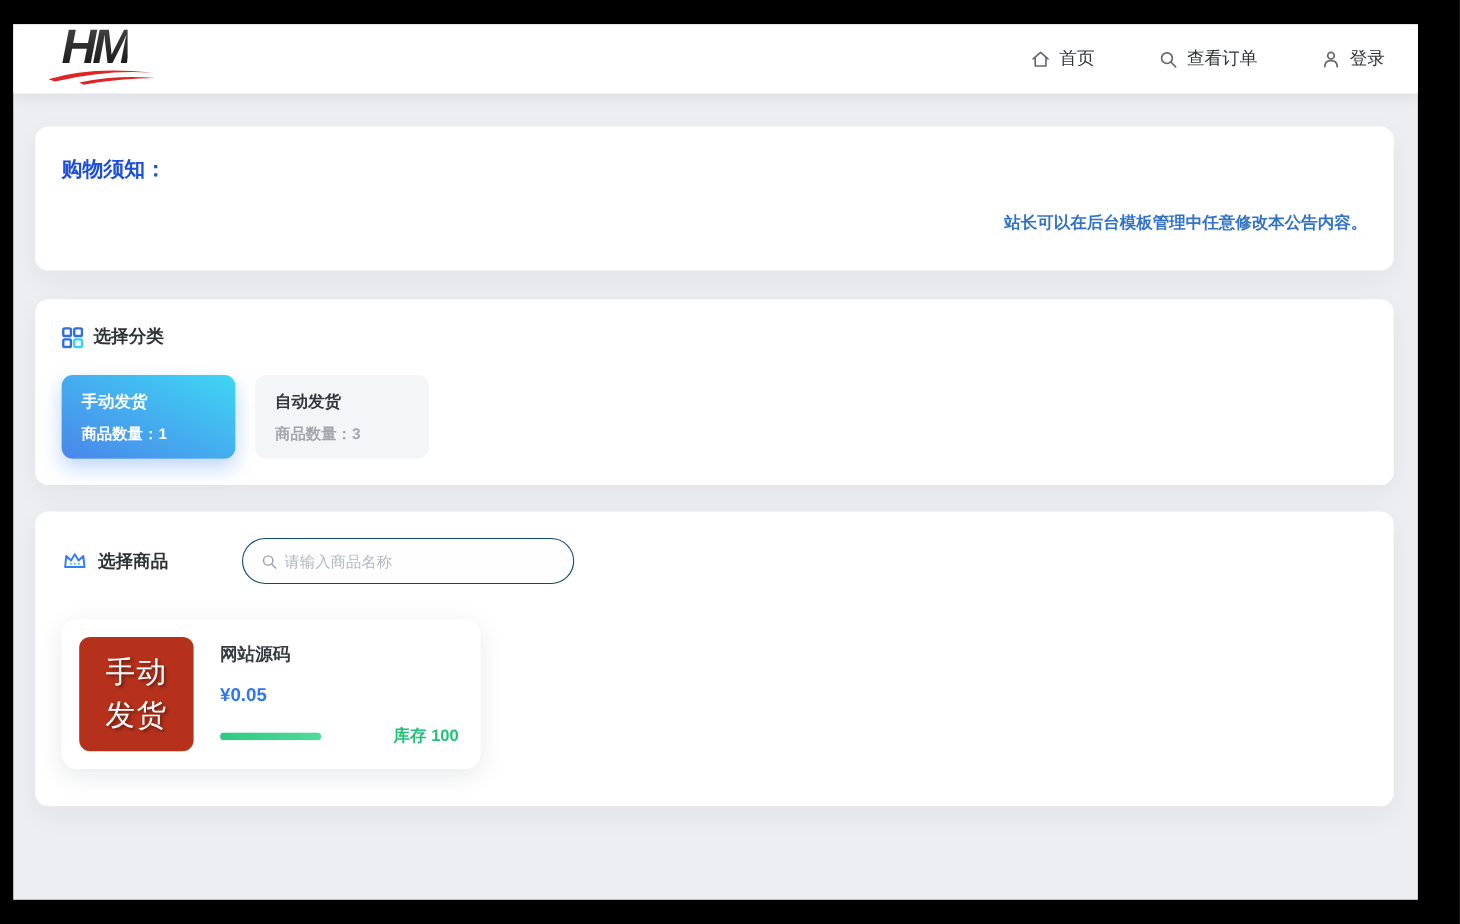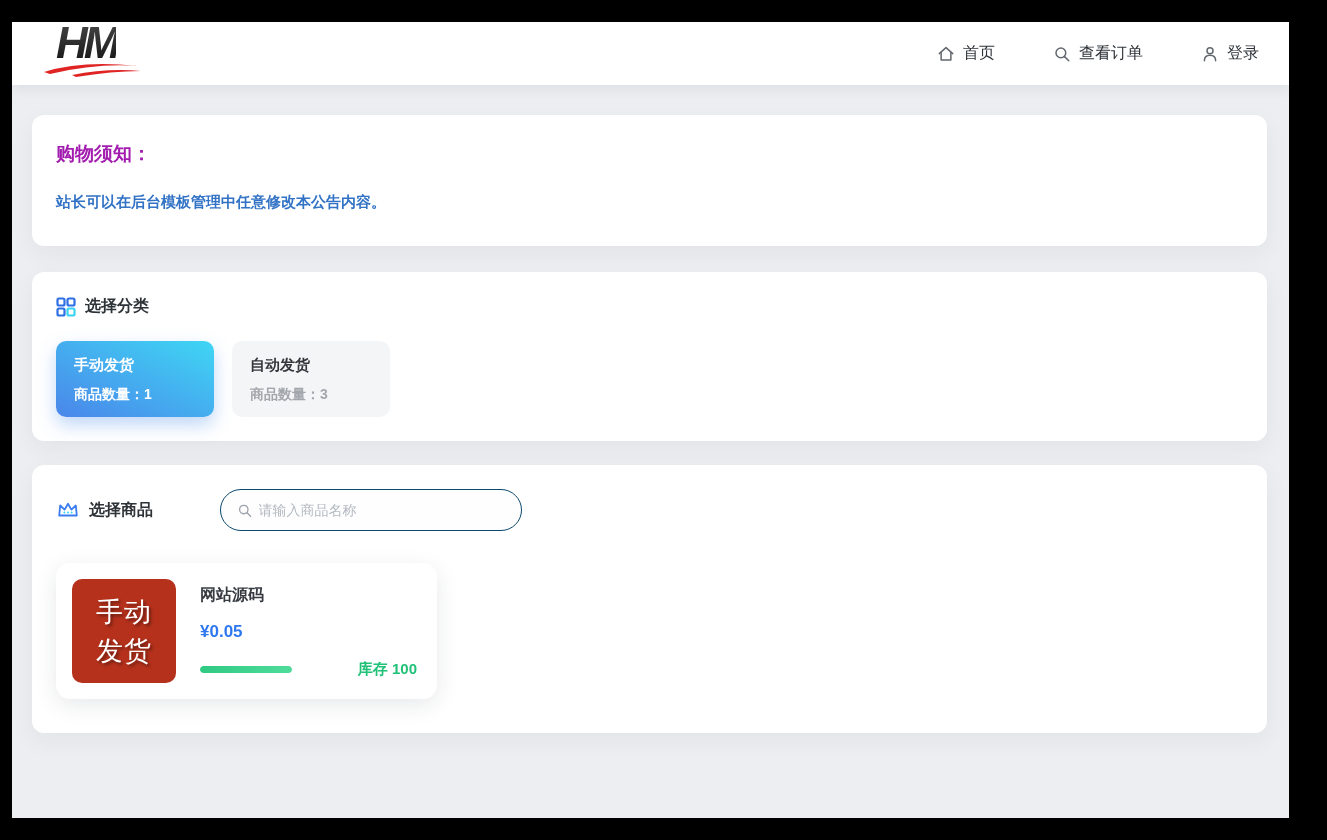--- a/index.html
+++ b/index.html
@@ -15,24 +15,24 @@
     -webkit-background-clip:text;background-clip:text;-webkit-text-fill-color:transparent;z-index:2;}
   .logo-swoosh{position:absolute;left:0;bottom:6px;z-index:3;}
   .nav{display:flex;align-items:flex-end;gap:58px;}
   .nav-item{display:flex;align-items:center;gap:8px;font-size:16px;color:#2e3338;cursor:pointer;text-decoration:none;}
   .nav-item svg{display:block;}
 
   
   .main{padding:30px 22px 0 20px;}
   .card{background:#fff;border-radius:12px;box-shadow:0 8px 24px rgba(30,40,60,.05);}
   .notice-card{padding:26px 24px 30px 24px;margin-bottom:26px;}
-  .notice-title{margin:0 0 26px 0;font-size:19px;font-weight:bold;color:#a21caf;}
+  .notice-title{margin:0 0 26px 0;font-size:19px;font-weight:bold;color:#1d4ed8;}
   .notice-line{margin:0 0 24px 0;font-size:15px;font-weight:bold;}
   .notice-line.red{color:#c40000;}
-  .notice-line.blue{color:#3273c5;margin-bottom:4px;}
+  .notice-line.blue{color:#3273c5;margin-bottom:4px;text-align:right;}
 
   .sec-head{display:flex;align-items:center;gap:9px;}
   .sec-title{margin:0;font-size:16px;font-weight:bold;color:#2e3338;}
 
   .category-card{padding:24px;margin-bottom:24px;}
   .chips{display:flex;gap:18px;margin-top:24px;}
   .chip{width:122px;height:46px;border-radius:10px;padding:15px 18px;cursor:pointer;}
   .chip.active{background:linear-gradient(to top right,#4a86ea,#3fd6f4);
     box-shadow:0 8px 18px rgba(74,140,235,.35);}
   .chip.active .chip-name,.chip.active .chip-count{color:#fff;}

